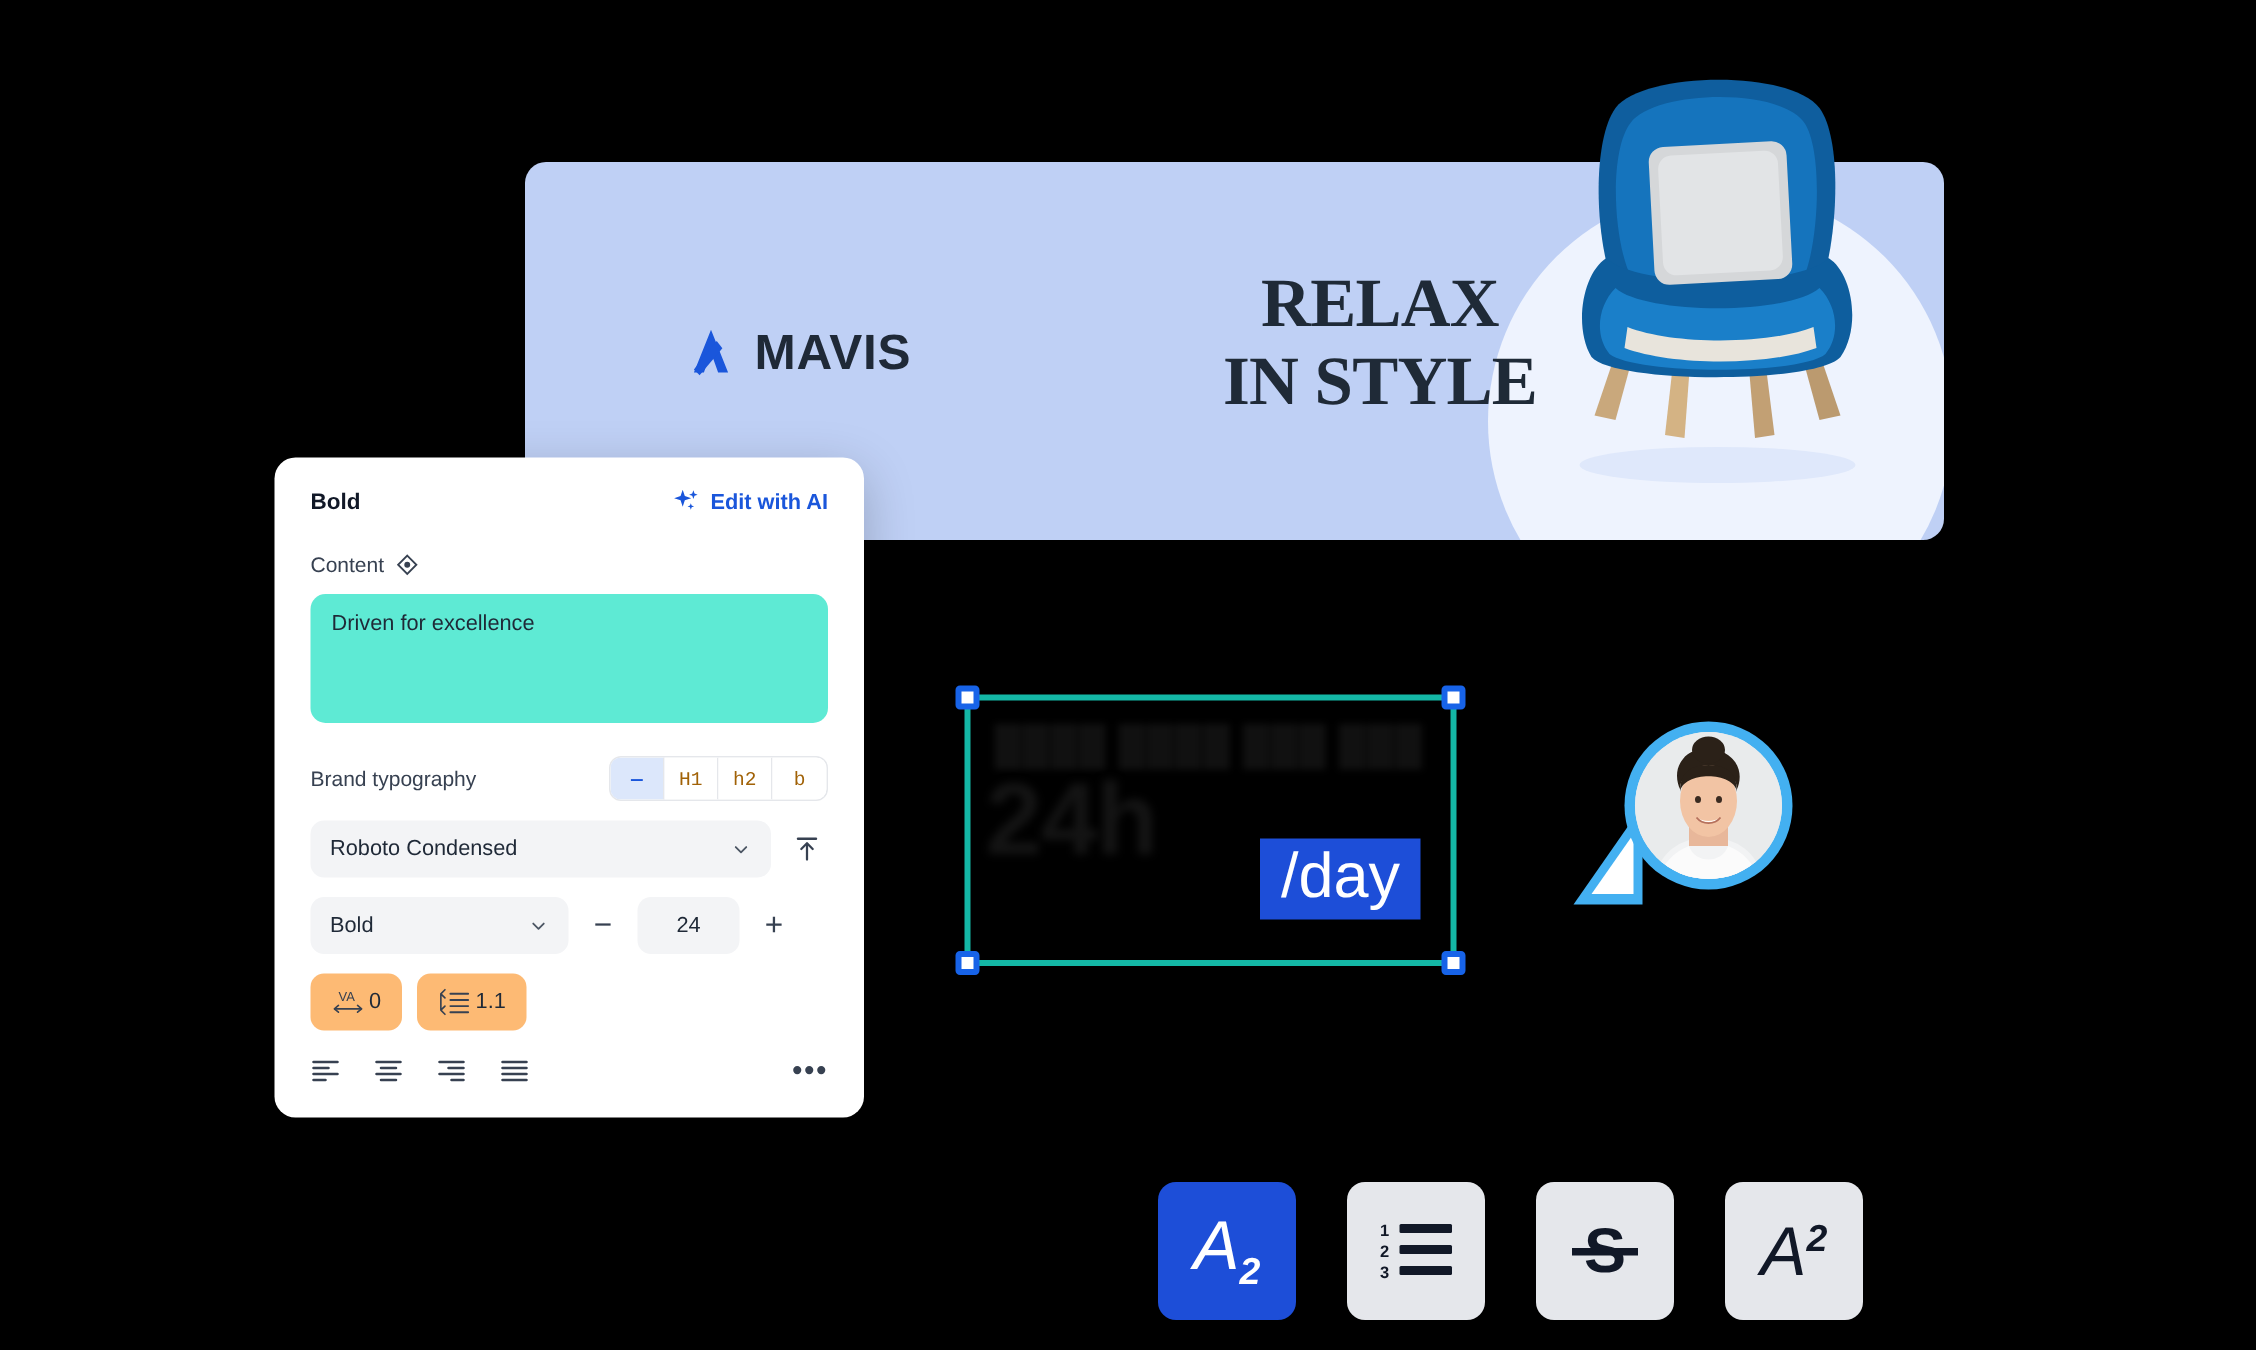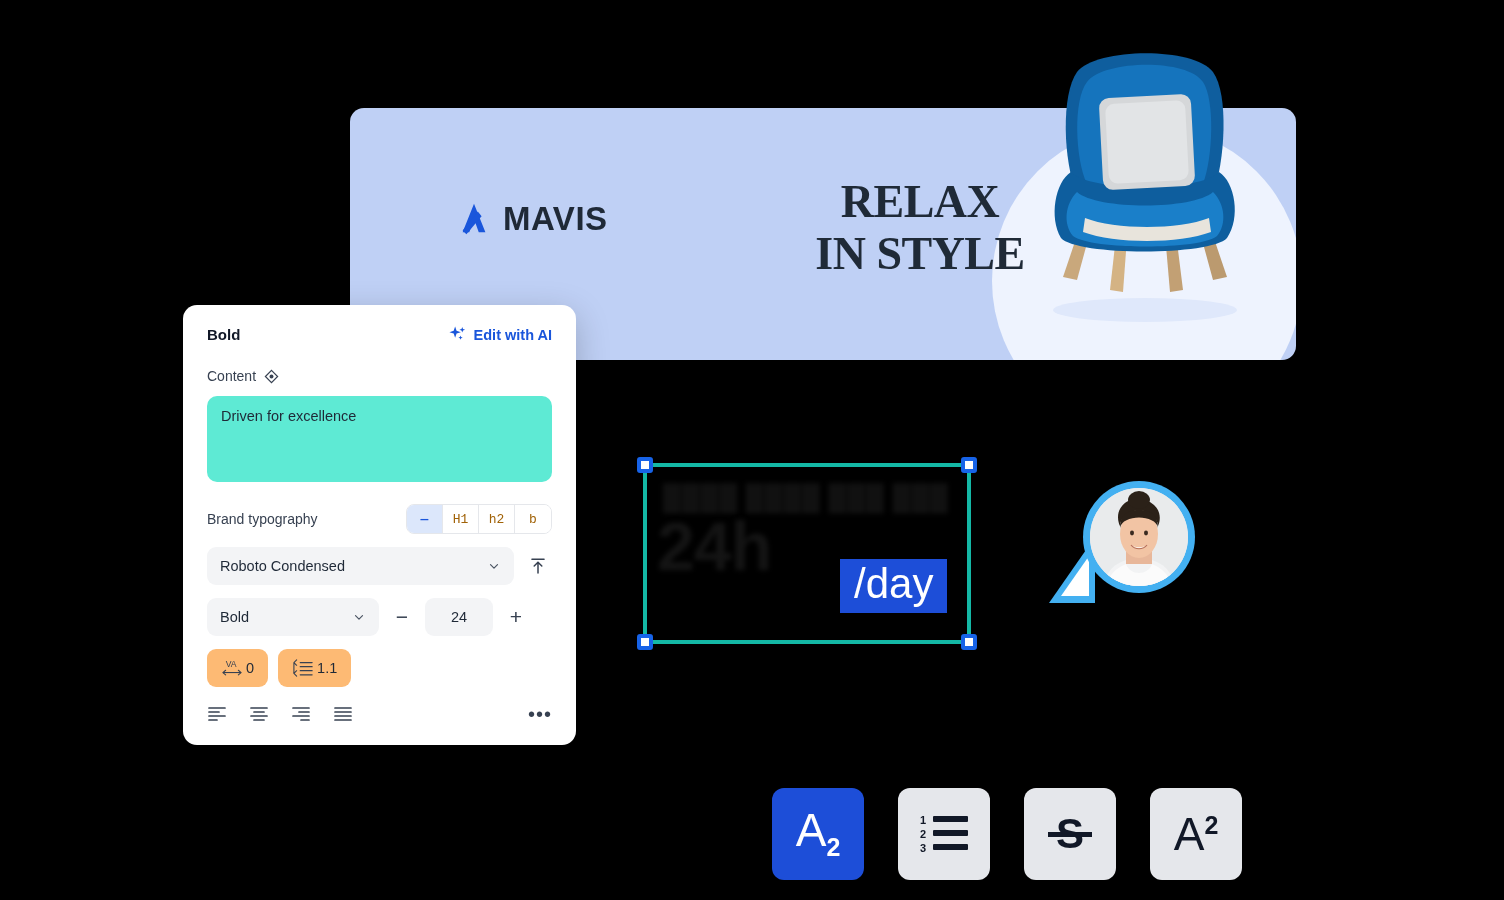--- a/index.html
+++ b/index.html
@@ -43,21 +43,21 @@
   .banner-clip {
     position: absolute;
     inset: 0;
     border-radius: 14px;
     overflow: hidden;
   }
 
   .logo-wrap {
     position: absolute;
     left: 105px;
-    top: 92px;
+    top: 108px;
     display: flex;
     align-items: center;
     gap: 10px;
     justify-content: space-between;
   }
   .logo-mark { width: 38px; height: 38px; display: block; }
   .logo-text {
     font-size: 33px;
     font-weight: 700;
     letter-spacing: 0.5px;
@@ -332,20 +332,21 @@
     cursor: pointer;
     box-shadow: 0 3px 10px rgba(0,0,0,0.25);
   }
   .fmt-btn.active { background: #1d4ed8; }
   .fmt-glyph {
     font-size: 46px;
     font-weight: 400;
     color: #111827;
     font-family: "Liberation Sans", sans-serif;
     line-height: 1;
+    font-style: italic;
   }
   .fmt-btn.active .fmt-glyph { color: #ffffff; }
   .fmt-glyph sub { font-size: 25px; font-weight: 700; }
   .fmt-glyph sup { font-size: 25px; font-weight: 700; }
 </style>
 </head>
 <body>
 
 <div class="stage">
 

